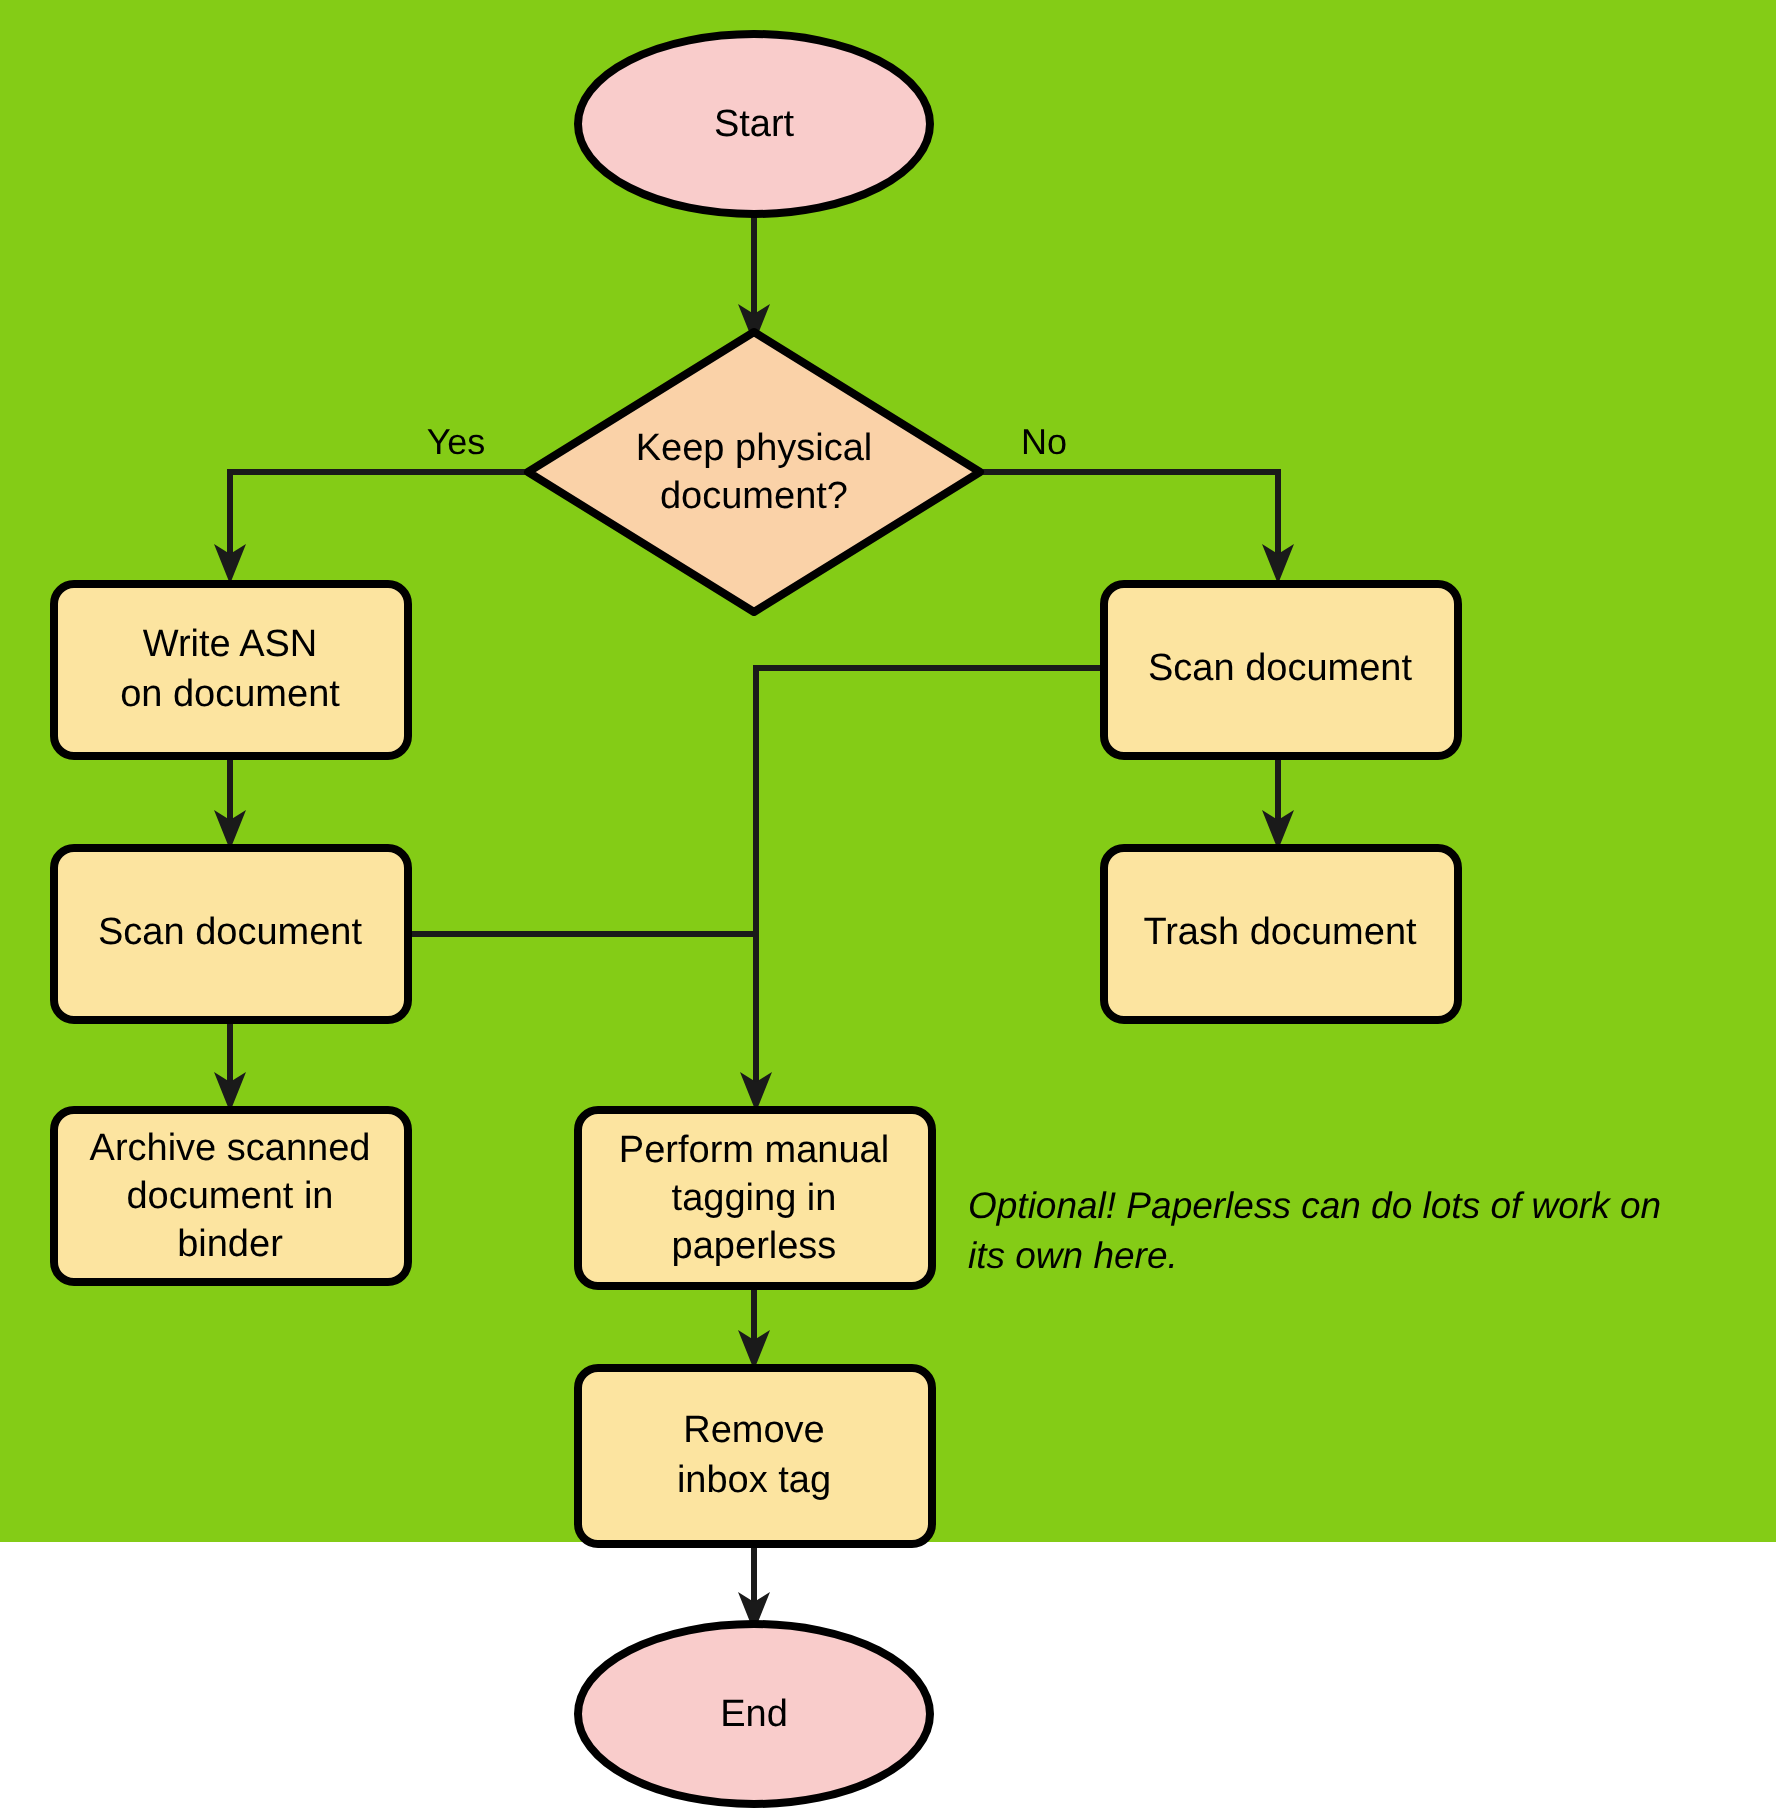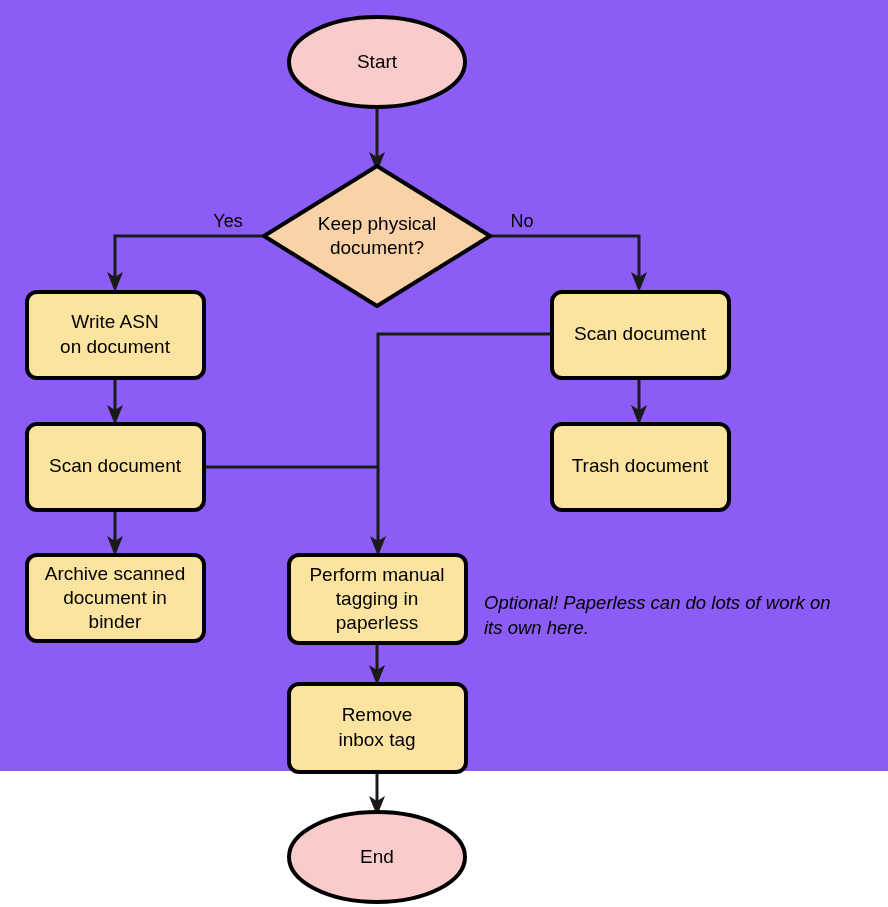--- a/index.html
+++ b/index.html
@@ -11,21 +11,21 @@
   body {
     width: 888px;
     height: 907px;
     font-family: "Liberation Sans", sans-serif;
     overflow: hidden;
   }
   #flowchart-root {
     position: relative;
     width: 888px;
     height: 771px;
-    background: #8b5cf6;
+    background: #84cc16;
   }
   svg#diagram {
     display: block;
     width: 888px;
     height: 907px;
   }
   .node-shape {
     stroke: #000000;
     stroke-width: 4;
     stroke-linejoin: round;

